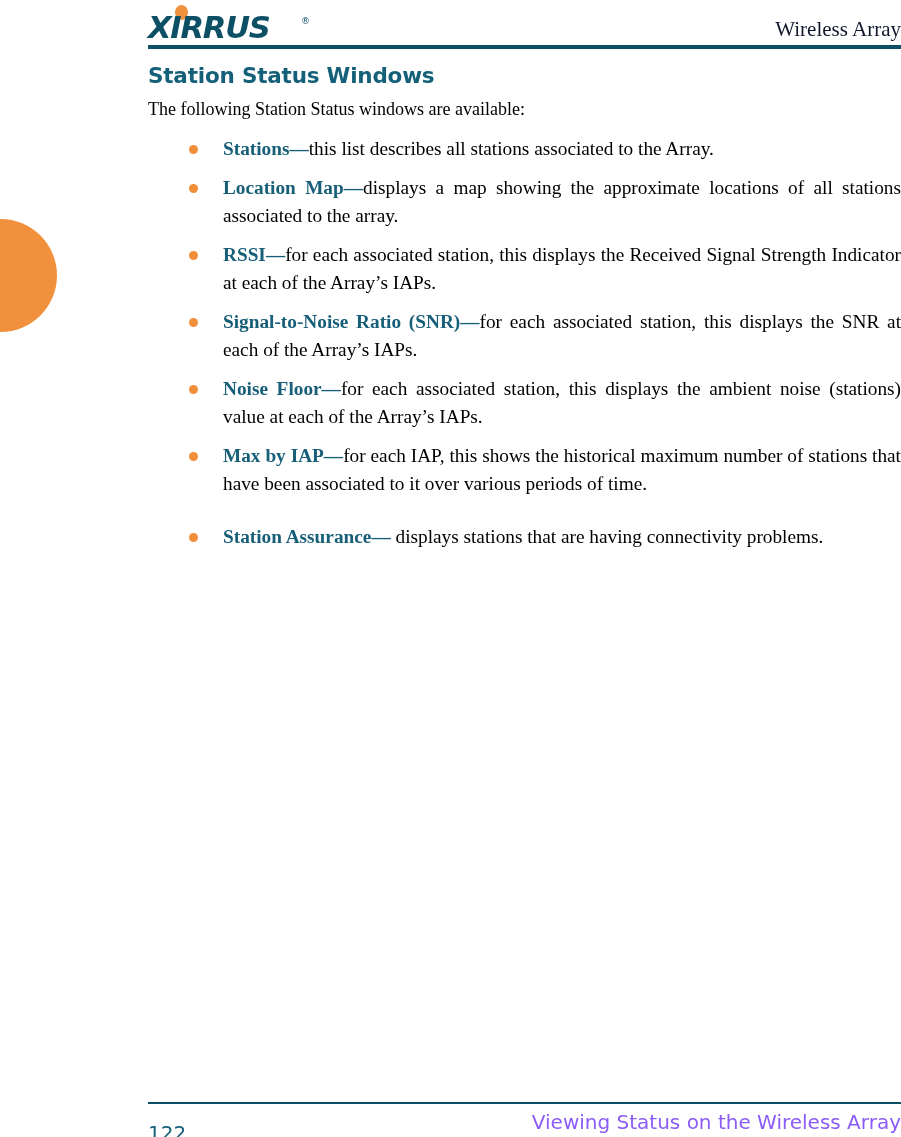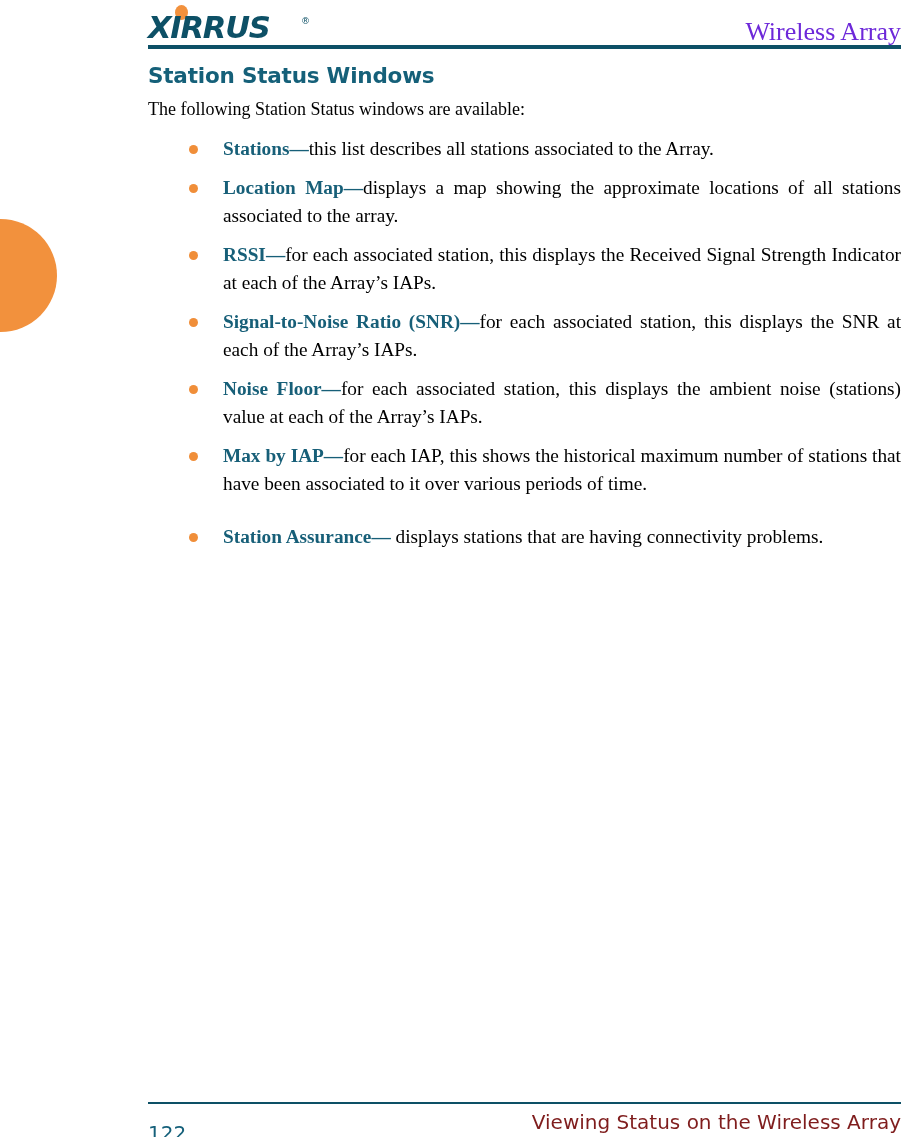--- a/index.html
+++ b/index.html
@@ -77,22 +77,22 @@
     top: 12px;
     font-family: "DejaVu Sans", sans-serif;
     font-size: 9px;
     color: #0d5066;
   }
   .header-title {
     position: absolute;
     right: 0px;
     top: 17px;
     font-family: "Liberation Serif", serif;
-    font-size: 26px;
-    color: #6d28d9;
+    font-size: 21px;
+    color: #0f172a;
     white-space: nowrap;
   }
   .header-rule {
     position: absolute;
     left: 148px;
     top: 45px;
     width: 753px;
     height: 4px;
     background: #0d5066;
   }
@@ -175,21 +175,21 @@
     font-family: "DejaVu Sans", sans-serif;
     font-size: 20px;
     color: #15607a;
   }
   .footer-title {
     position: absolute;
     right: 0px;
     top: 2px;
     font-family: "DejaVu Sans", sans-serif;
     font-size: 20px;
-    color: #7f1d1d;
+    color: #8b5cf6;
     white-space: nowrap;
   }
 </style>
 </head>
 <body>
 
 <div class="page">
 
   <div class="edge-tab"></div>
 

